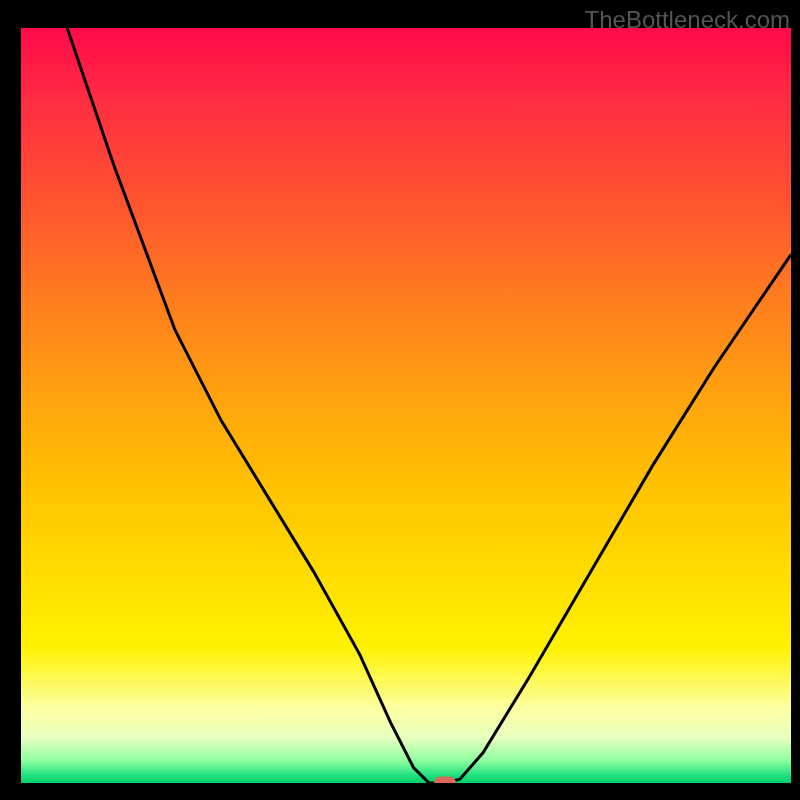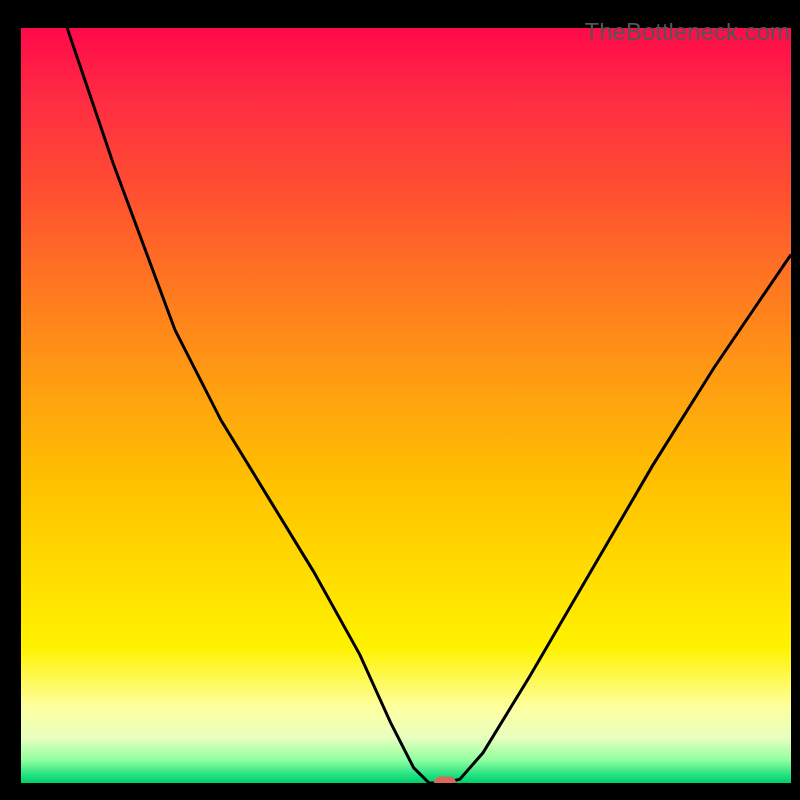--- a/index.html
+++ b/index.html
@@ -6,21 +6,21 @@
     margin: 0;
     padding: 0;
     width: 800px;
     height: 800px;
     background: #000;
     position: relative;
     font-family: Arial, sans-serif;
   }
   .watermark {
     position: absolute;
-    top: 18px;
+    top: 6px;
     right: 10px;
     color: #555;
     font-size: 24px;
     font-weight: 500;
     z-index: 10;
   }
   .plot-area {
     position: absolute;
     left: 21px;
     top: 28px;

